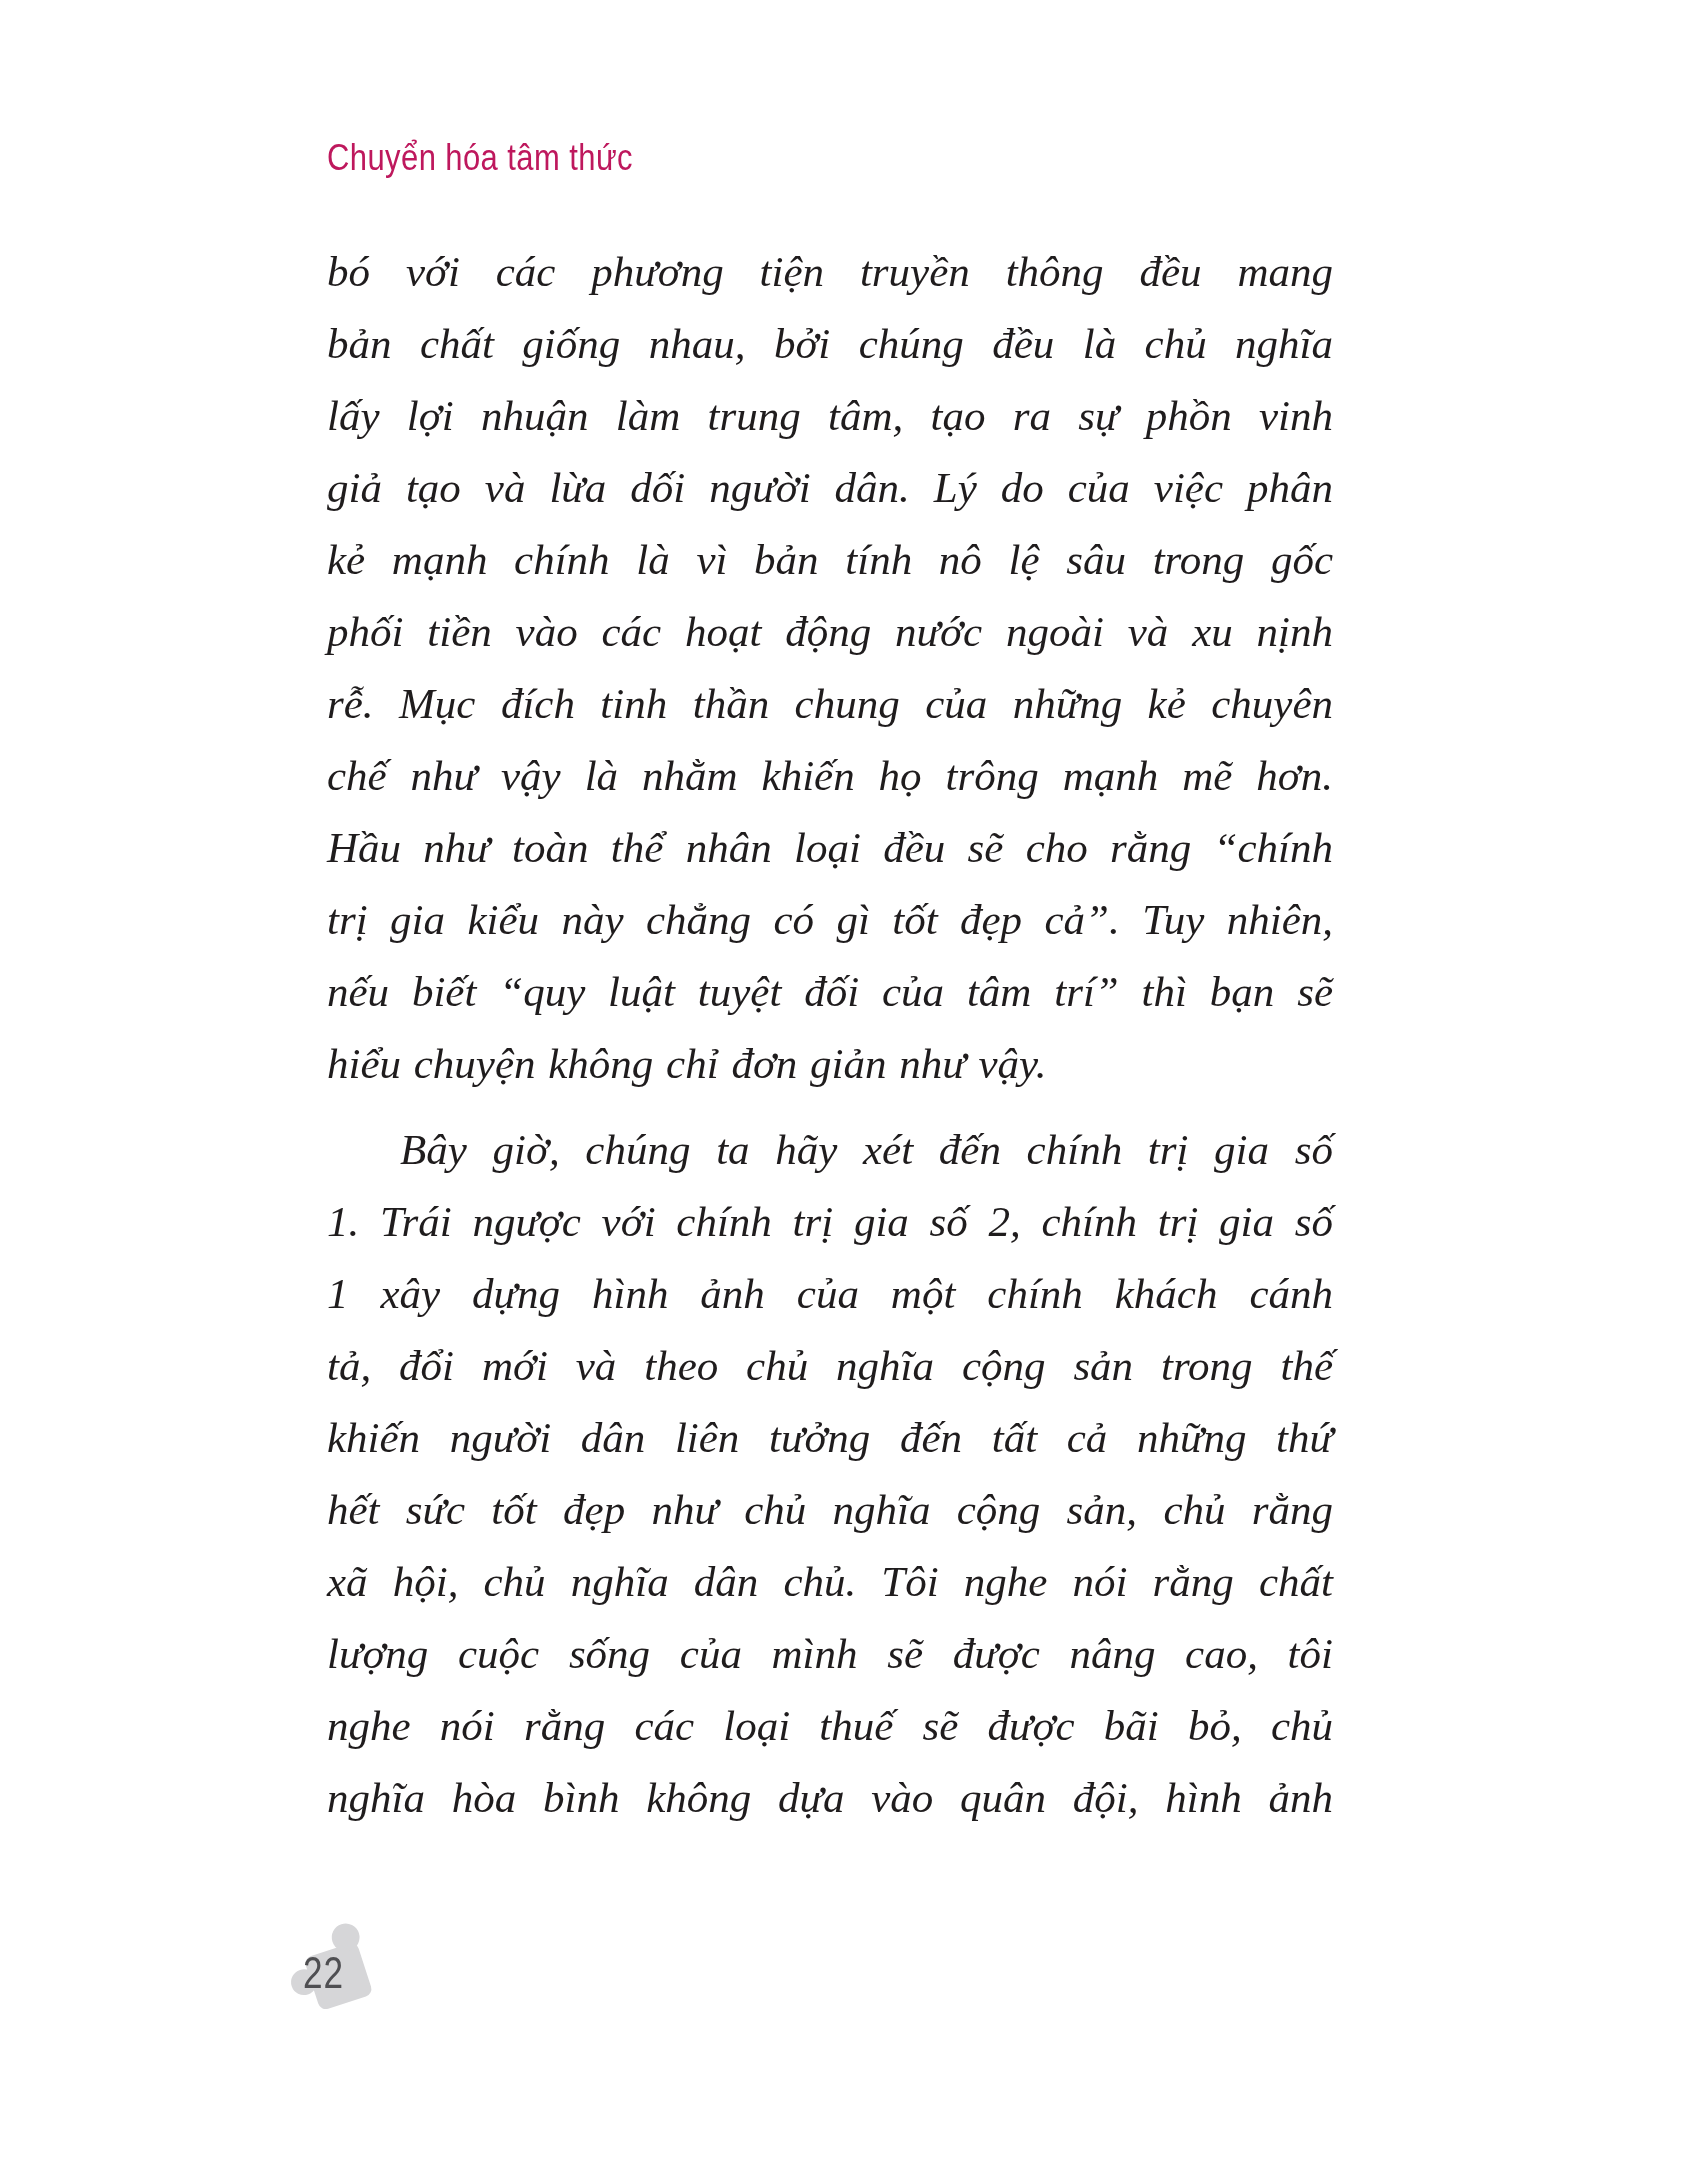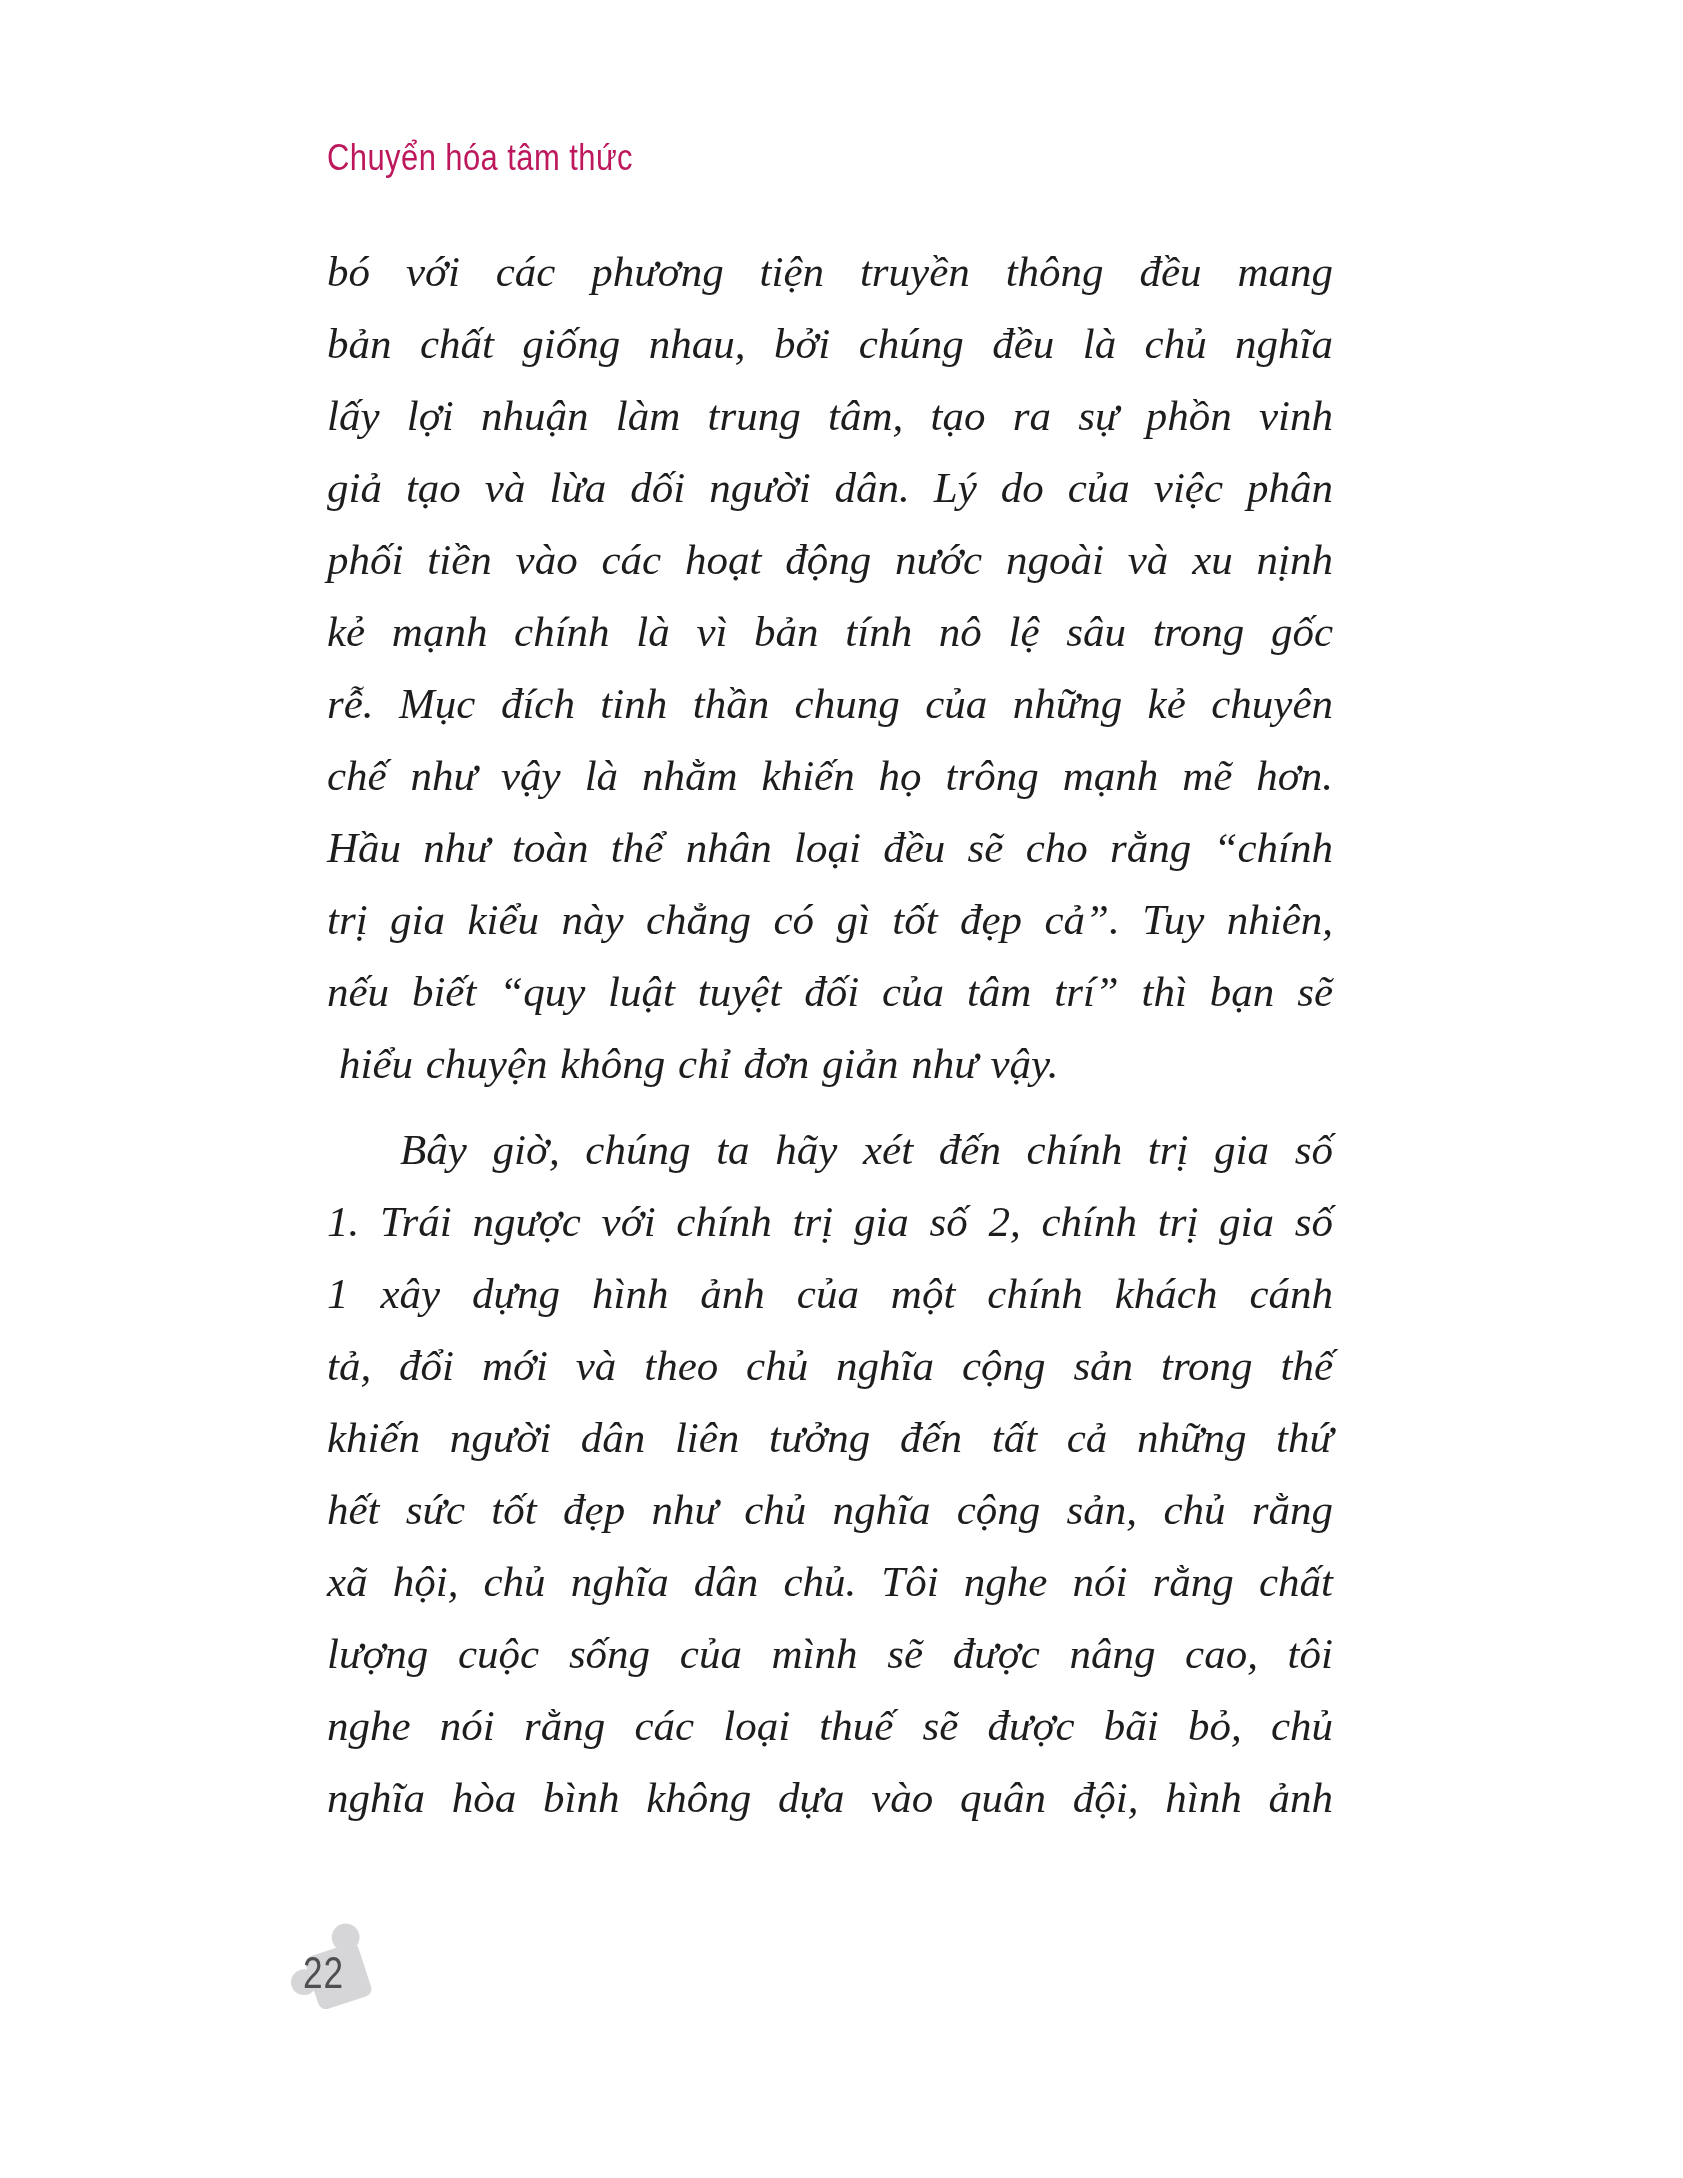--- a/index.html
+++ b/index.html
@@ -37,21 +37,21 @@
     font-size: 43px;
     line-height: 72px;
   }
   .para { margin: 0 0 14px 0; font-style: italic; }
   .line {
     text-align: justify;
     text-align-last: justify;
     white-space: normal;
     word-spacing: 2px;
   }
-  .line.last { text-align-last: left; margin-left: 12px; }
+  .line.last { text-align-last: left; }
   .line.first-indent { padding-left: 73px; }
   .footer-ornament {
     position: absolute;
     left: 279px;
     top: 1913px;
     width: 109px;
     height: 109px;
   }
   .page-number {
     position: absolute;
@@ -74,22 +74,22 @@
   <div class="running-header">
     <span class="squeeze">Chuyển hóa tâm thức</span>
   </div>
 
   <div class="body-text">
       <div class="para">
         <div class="line">bó với các phương tiện truyền thông đều mang</div>
         <div class="line">bản chất giống nhau, bởi chúng đều là chủ nghĩa</div>
         <div class="line">lấy lợi nhuận làm trung tâm, tạo ra sự phồn vinh</div>
         <div class="line">giả tạo và lừa dối người dân. Lý do của việc phân</div>
+        <div class="line">kẻ mạnh chính là vì bản tính nô lệ sâu trong gốc</div>
         <div class="line">phối tiền vào các hoạt động nước ngoài và xu nịnh</div>
-        <div class="line">kẻ mạnh chính là vì bản tính nô lệ sâu trong gốc</div>
         <div class="line">rễ. Mục đích tinh thần chung của những kẻ chuyên</div>
         <div class="line">chế như vậy là nhằm khiến họ trông mạnh mẽ hơn.</div>
         <div class="line">Hầu như toàn thể nhân loại đều sẽ cho rằng “chính</div>
         <div class="line">trị gia kiểu này chẳng có gì tốt đẹp cả”. Tuy nhiên,</div>
         <div class="line">nếu biết “quy luật tuyệt đối của tâm trí” thì bạn sẽ</div>
         <div class="line last">hiểu chuyện không chỉ đơn giản như vậy.</div>
       </div>
       <div class="para">
         <div class="line first-indent">Bây giờ, chúng ta hãy xét đến chính trị gia số</div>
         <div class="line">1. Trái ngược với chính trị gia số 2, chính trị gia số</div>

